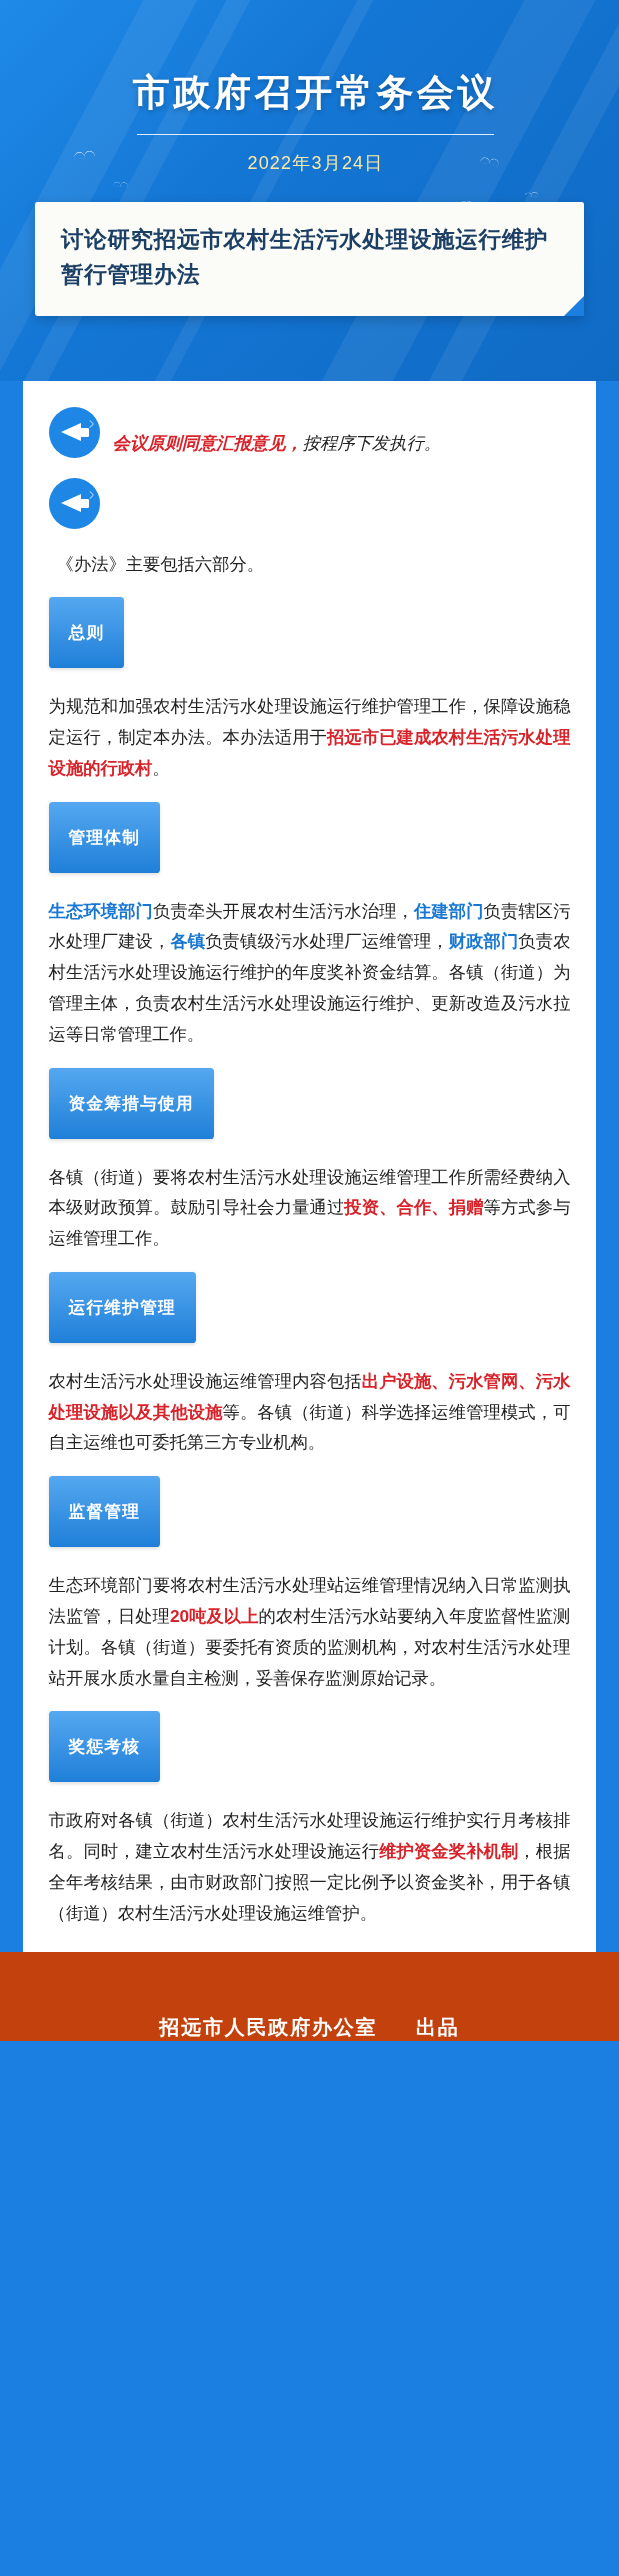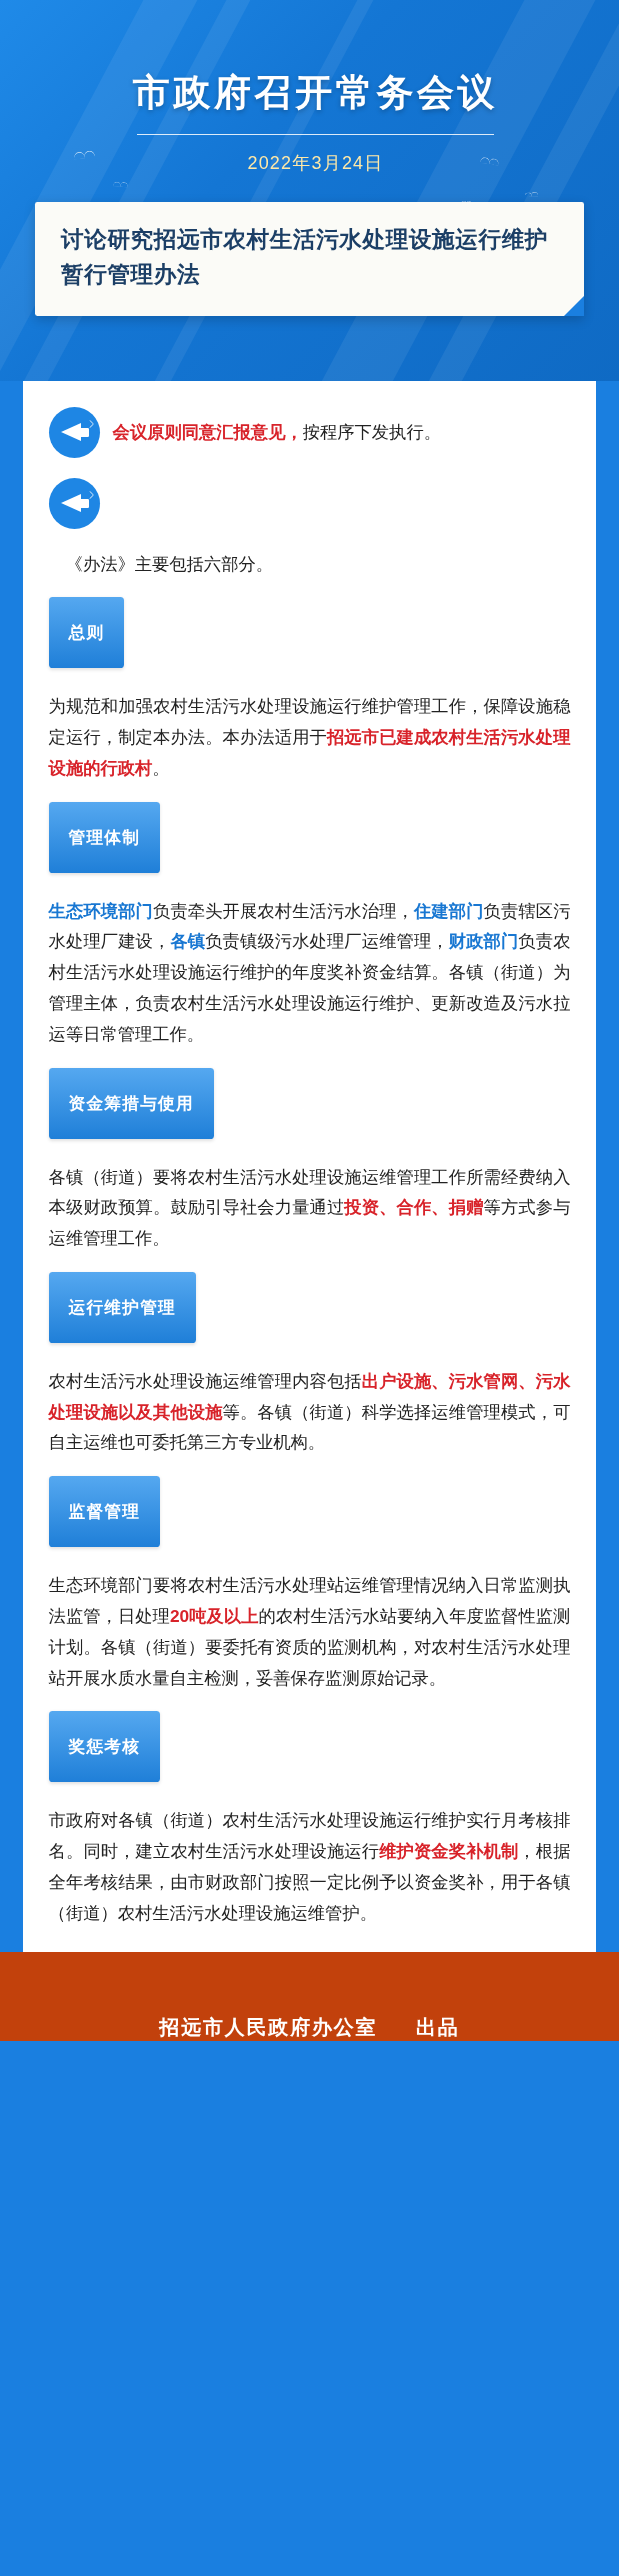--- a/index.html
+++ b/index.html
@@ -103,22 +103,23 @@
   .b5 { left: 453px; top: 197px; transform: scale(0.4) rotate(2deg); }
 
   
   .body {
     background: #ffffff;
     margin: 0 22.6px;
     padding: 26px 26px 24px 26px;
   }
   .megaphone-row {
     display: flex;
-    align-items: center;
+    align-items: flex-end;
     margin-bottom: 20px;
+    font-style: italic;
   }
   .megaphone {
     flex: 0 0 auto;
     width: 51px;
     height: 51px;
     border-radius: 50%;
     background: #1e86e4;
     position: relative;
     margin-right: 13px;
   }
@@ -146,21 +147,21 @@
     transform: rotate(45deg);
     border-radius: 1.2px;
   }
   .para {
     font-size: 17.3px;
     line-height: 1.75;
     color: #222222;
     text-align: justify;
     flex: 1 1 auto;
   }
-  .para.standalone { margin: 0 0 18px 17px; }
+  .para.standalone { margin: 0 0 18px 8px; }
   .red { color: #d8232a; font-weight: bold; }
   .blue { color: #1877d2; font-weight: bold; }
 
   .section {
     margin-top: 18px;
   }
   .sec-label {
     display: inline-block;
     background: linear-gradient(180deg, #55a8f0 0%, #1f7fd8 100%);
     color: #ffffff;

